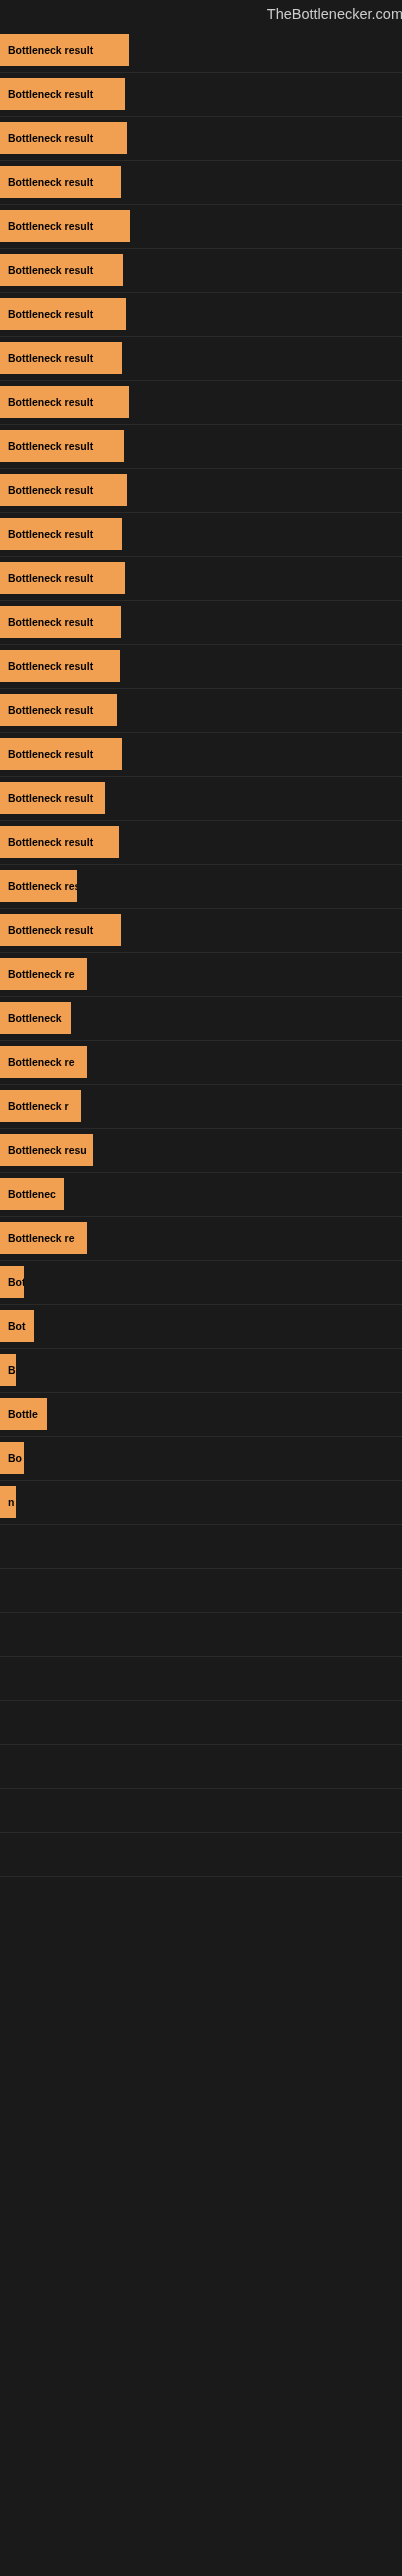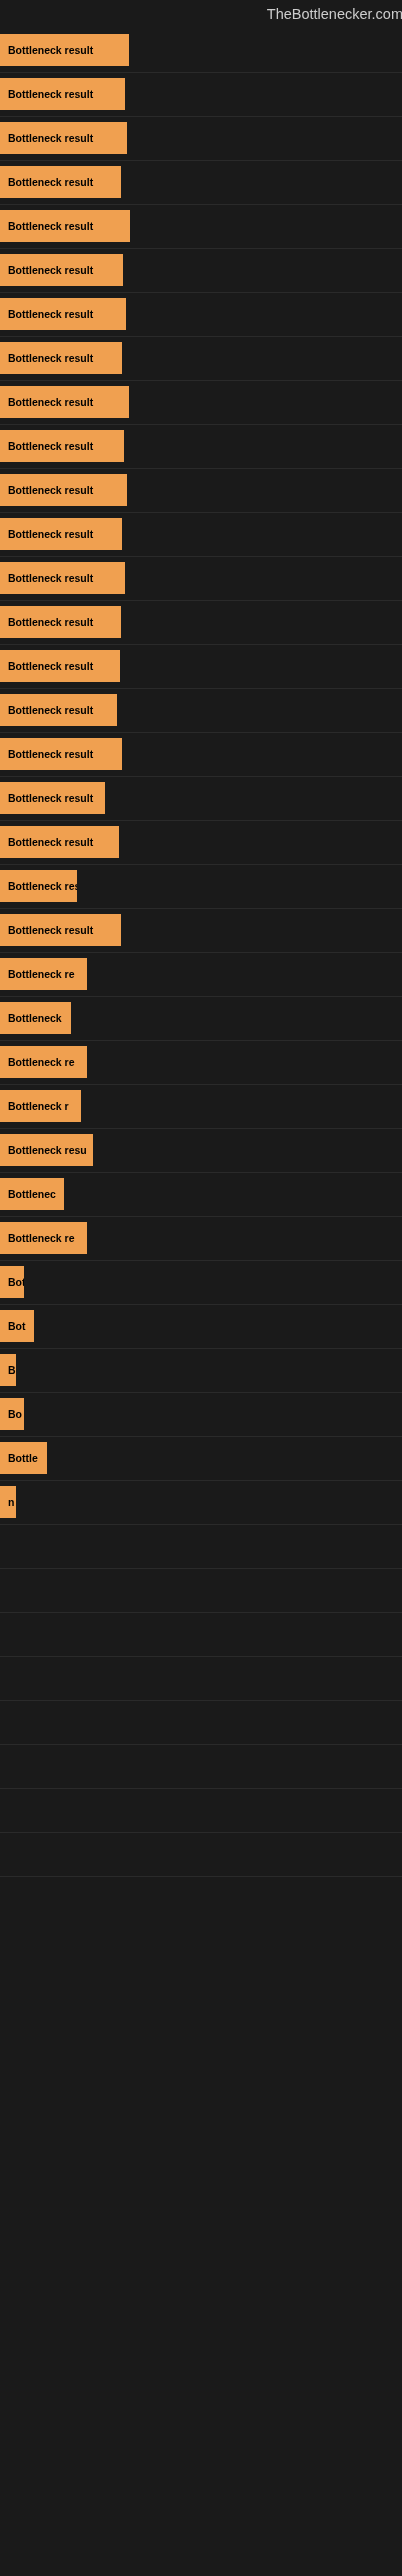--- a/index.html
+++ b/index.html
@@ -141,24 +141,24 @@
     <div class="bar-container">
       <div class="bar-label" style="width: 24px; max-width: 40px;">Bott</div>
     </div>
     <div class="bar-container">
       <div class="bar-label" style="width: 34px; max-width: 34px;">Bot</div>
     </div>
     <div class="bar-container">
       <div class="bar-label" style="width: 16px; max-width: 16px;">B</div>
     </div>
     <div class="bar-container">
-      <div class="bar-label" style="width: 24px; max-width: 24px;">Bo</div>
+      <div class="bar-label" style="width: 47px; max-width: 47px;">Bottle</div>
     </div>
     <div class="bar-container">
-      <div class="bar-label" style="width: 47px; max-width: 47px;">Bottle</div>
+      <div class="bar-label" style="width: 24px; max-width: 24px;">Bo</div>
     </div>
     <div class="bar-container">
       <div class="bar-label" style="width: 11.3px; max-width: 11.3px;">n</div>
     </div>
     <div class="bar-container"></div>
     <div class="bar-container"></div>
     <div class="bar-container"></div>
     <div class="bar-container"></div>
     <div class="bar-container"></div>
     <div class="bar-container"></div>

